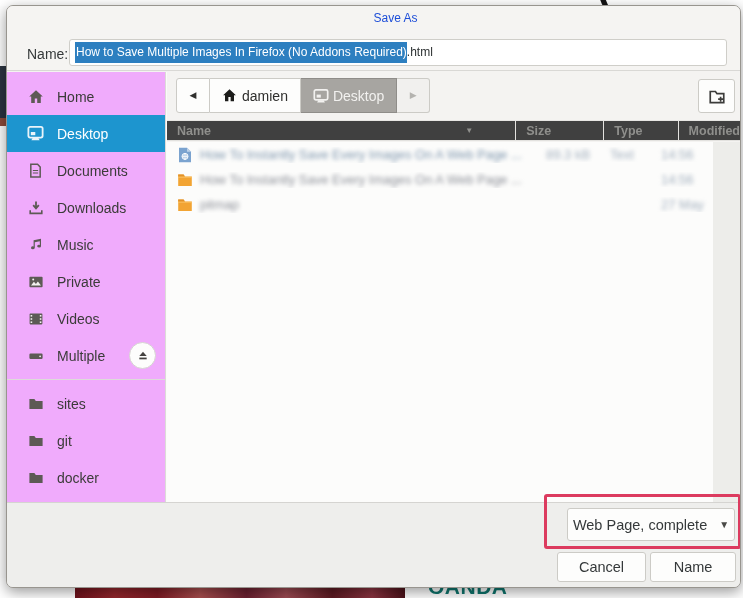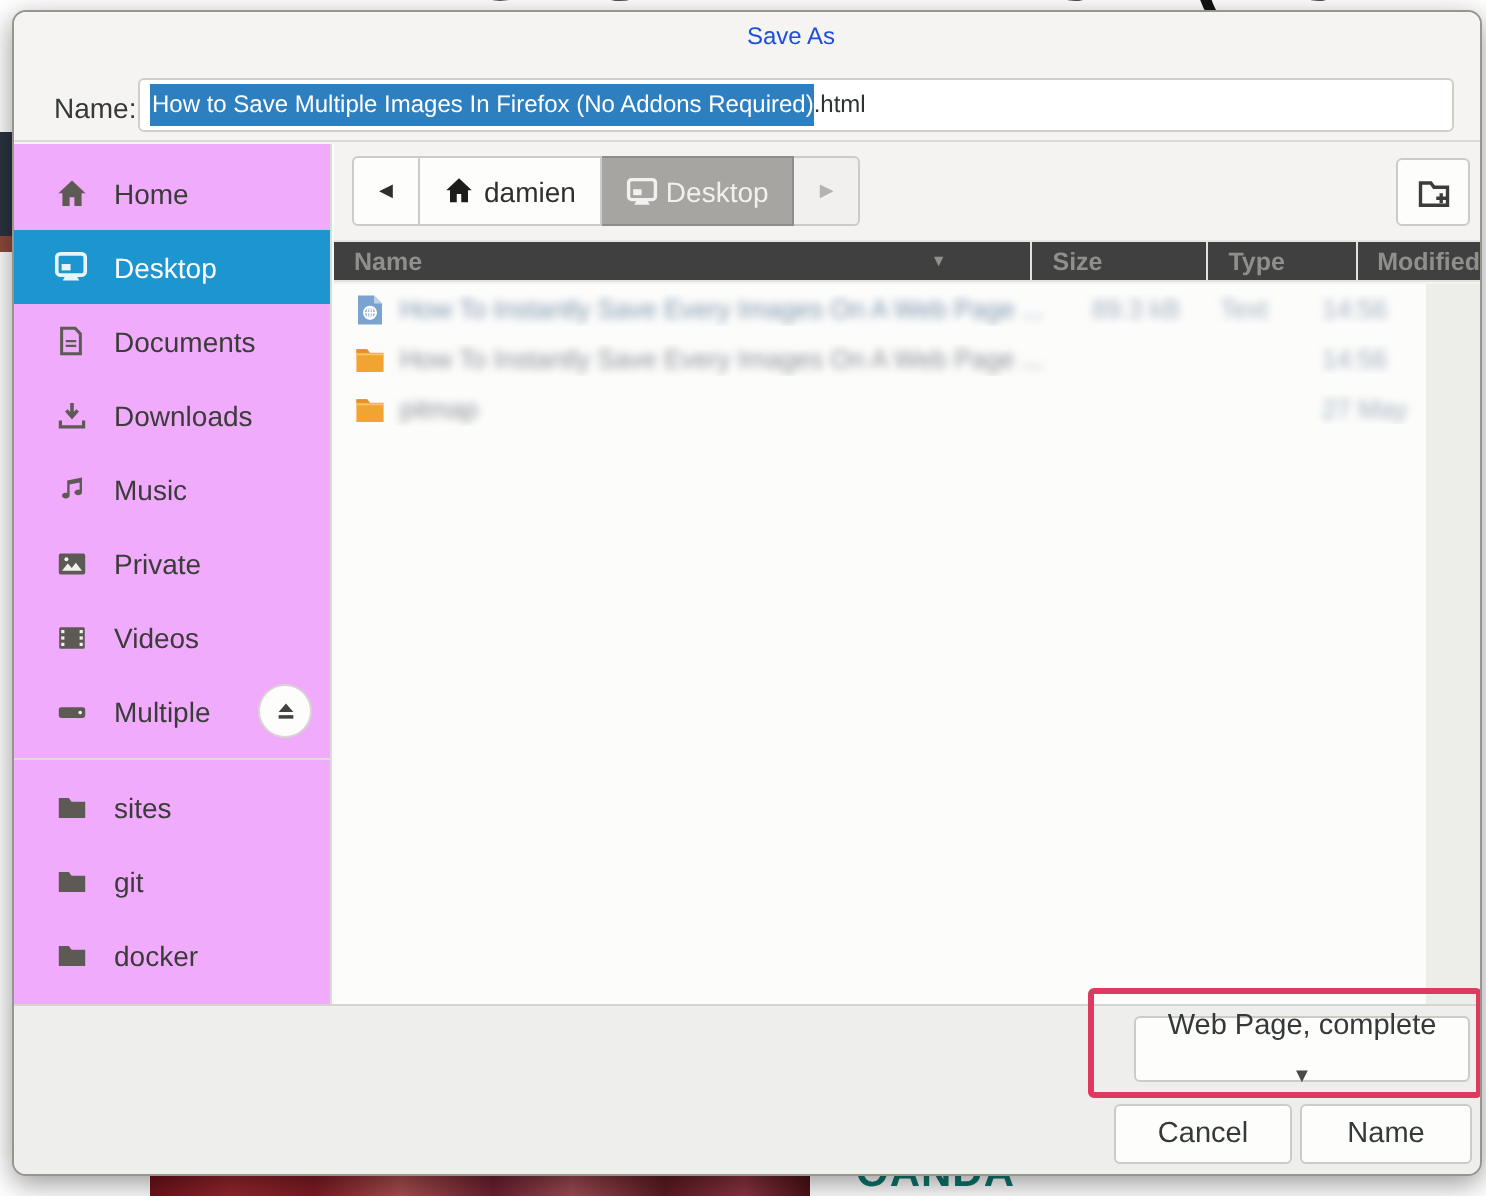--- a/index.html
+++ b/index.html
@@ -73,21 +73,21 @@
   .c-mod  { flex:1; padding-left:11px; }
   .fic { width:16px; height:16px; flex:none; display:flex; }
   .blur { filter:blur(2.2px); }
   .nm-link { color:#7e96ae; }
   .nm-dir { color:#8d9099; }
   .val { color:#a3b0bf; }
 
   
   .dlg-footer { position:absolute; left:0; right:0; bottom:0; height:85px; background:#eeeeec; border-top:1px solid #d5d4d1; }
   .btn { background:#fdfdfc; border:1px solid #cccbc6; border-radius:3px; font-size:14.5px; color:#35393a;
-    display:flex; align-items:center; justify-content:center;flex-direction:column; }
+    display:flex; align-items:center; justify-content:center; }
   .filetype-btn { position:absolute; right:5px; top:5px; width:168px; height:33px; gap:12px; }
   .dd-arrow { font-size:10px; color:#4a4a47; }
   .cancel-btn { position:absolute; right:94px; top:49px; width:89px; height:30px; }
   .save-btn { position:absolute; right:4px; top:49px; width:86px; height:30px; }
 
   .annotation { position:absolute; left:537px; top:488px; width:197px; height:55px; border:3px solid #dc3b5f;
     border-radius:3px; z-index:9; pointer-events:none; }
 
   svg { display:block; }
 </style>

